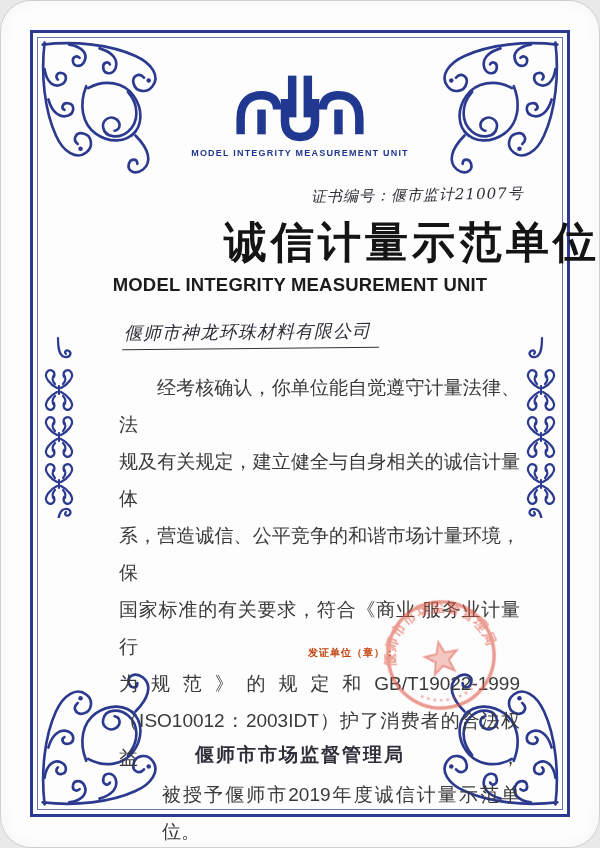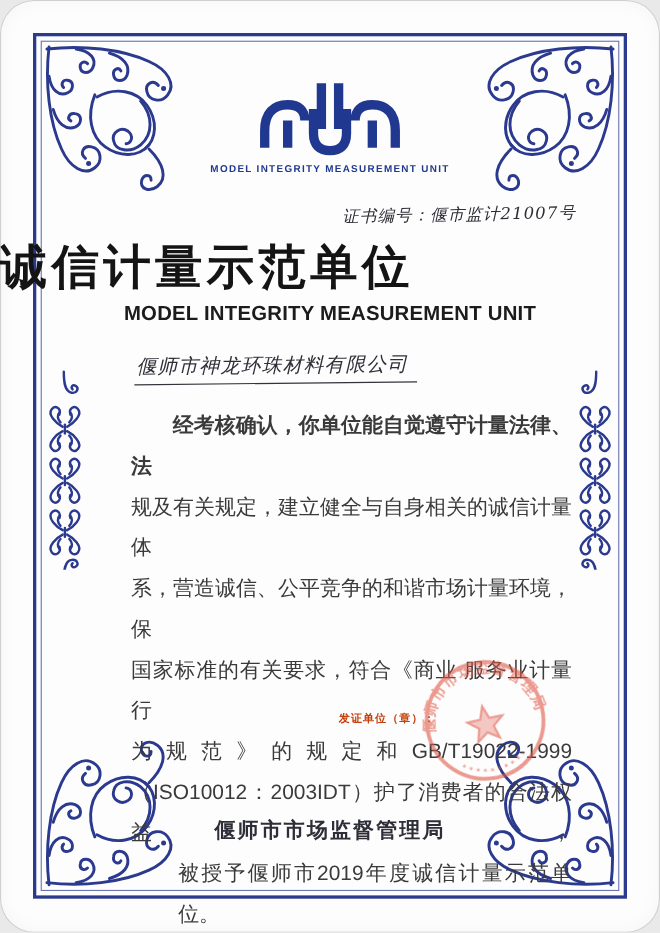--- a/index.html
+++ b/index.html
@@ -26,33 +26,33 @@
   .side.right{right:40px;transform:scaleX(-1);}
   
   .logo-block{position:absolute;left:0;right:0;top:62px;text-align:center;}
   .logo-mark{width:150px;height:84px;display:block;margin:0 auto;}
   .logo-caption{margin-top:2px;font-size:9px;font-weight:bold;letter-spacing:1.2px;
     color:#20388f;}
   
   .cert-no{position:absolute;right:76px;top:186px;font-size:15px;color:#2e2e36;
     font-family:"DejaVu Serif","Liberation Serif",serif;font-style:italic;
     letter-spacing:1px;transform:rotate(-1deg);}
-  .title-zh{position:absolute;left:0;right:0;top:214px;text-align:left;
+  .title-zh{position:absolute;left:0;right:0;top:214px;text-align:right;
     font-family:"Liberation Serif","DejaVu Serif",serif;font-weight:900;
     font-size:43px;letter-spacing:4px;color:#141414;}
   .title-en{position:absolute;left:0;right:0;top:274px;text-align:center;
     font-weight:bold;font-size:18.5px;letter-spacing:.2px;color:#1c1c1c;}
   .company{position:absolute;left:122px;top:320px;min-width:195px;
     font-family:"DejaVu Serif","Liberation Serif",serif;font-style:italic;
     font-size:18px;letter-spacing:1px;color:#2f2f38;
     border-bottom:1.5px solid #33333b;padding:0 8px 4px 2px;transform:rotate(-.6deg);}
   .body-block{position:absolute;left:119px;top:369px;width:401px;
     font-size:19px;line-height:37px;color:#3a3a3a;}
   .bline{text-align:justify;text-align-last:justify;}
-  .bline.first{text-indent:38px;font-weight:bold;}
+  .bline.first{text-indent:38px;}
   .bline.last{text-align-last:left;margin-left:43px;}
   .issuer-line{position:absolute;left:308px;top:646px;font-size:10px;
     font-weight:bold;color:#c2410c;letter-spacing:1px;}
   .org-name{position:absolute;left:0;right:0;top:742px;text-align:center;
     font-size:19px;font-weight:bold;letter-spacing:2px;color:#2e2e38;}
   
   .seal{position:absolute;left:381px;top:595px;width:120px;height:120px;
     transform:rotate(-12deg);filter:blur(.3px);}
   .defs-hidden{position:absolute;width:0;height:0;overflow:hidden;}
 </style>

